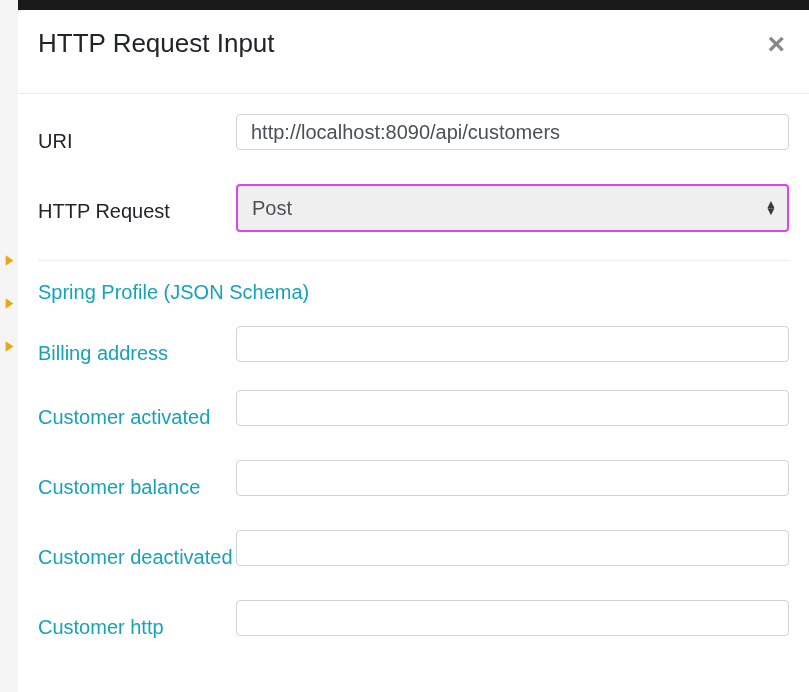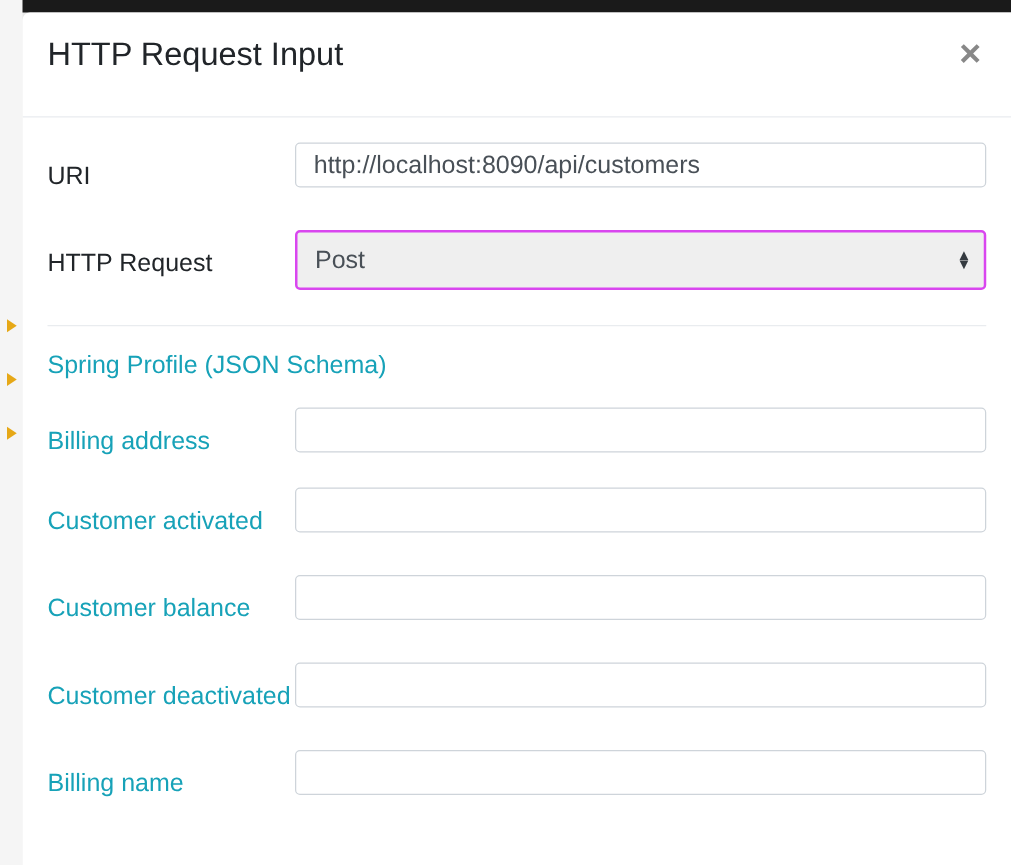--- a/index.html
+++ b/index.html
@@ -232,20 +232,20 @@
     </div>
 
     <div class="form-row schema-row">
       <div class="label-col schema-label">Customer deactivated</div>
       <div class="input-col">
         <input type="text" class="text-input" value="" style="">
       </div>
     </div>
 
     <div class="form-row schema-row">
-      <div class="label-col schema-label">Billing name</div>
+      <div class="label-col schema-label">Customer http</div>
       <div class="input-col">
         <input type="text" class="text-input" value="" style="">
       </div>
     </div>
 
   </div>
 </div>
 
 </body></html>

